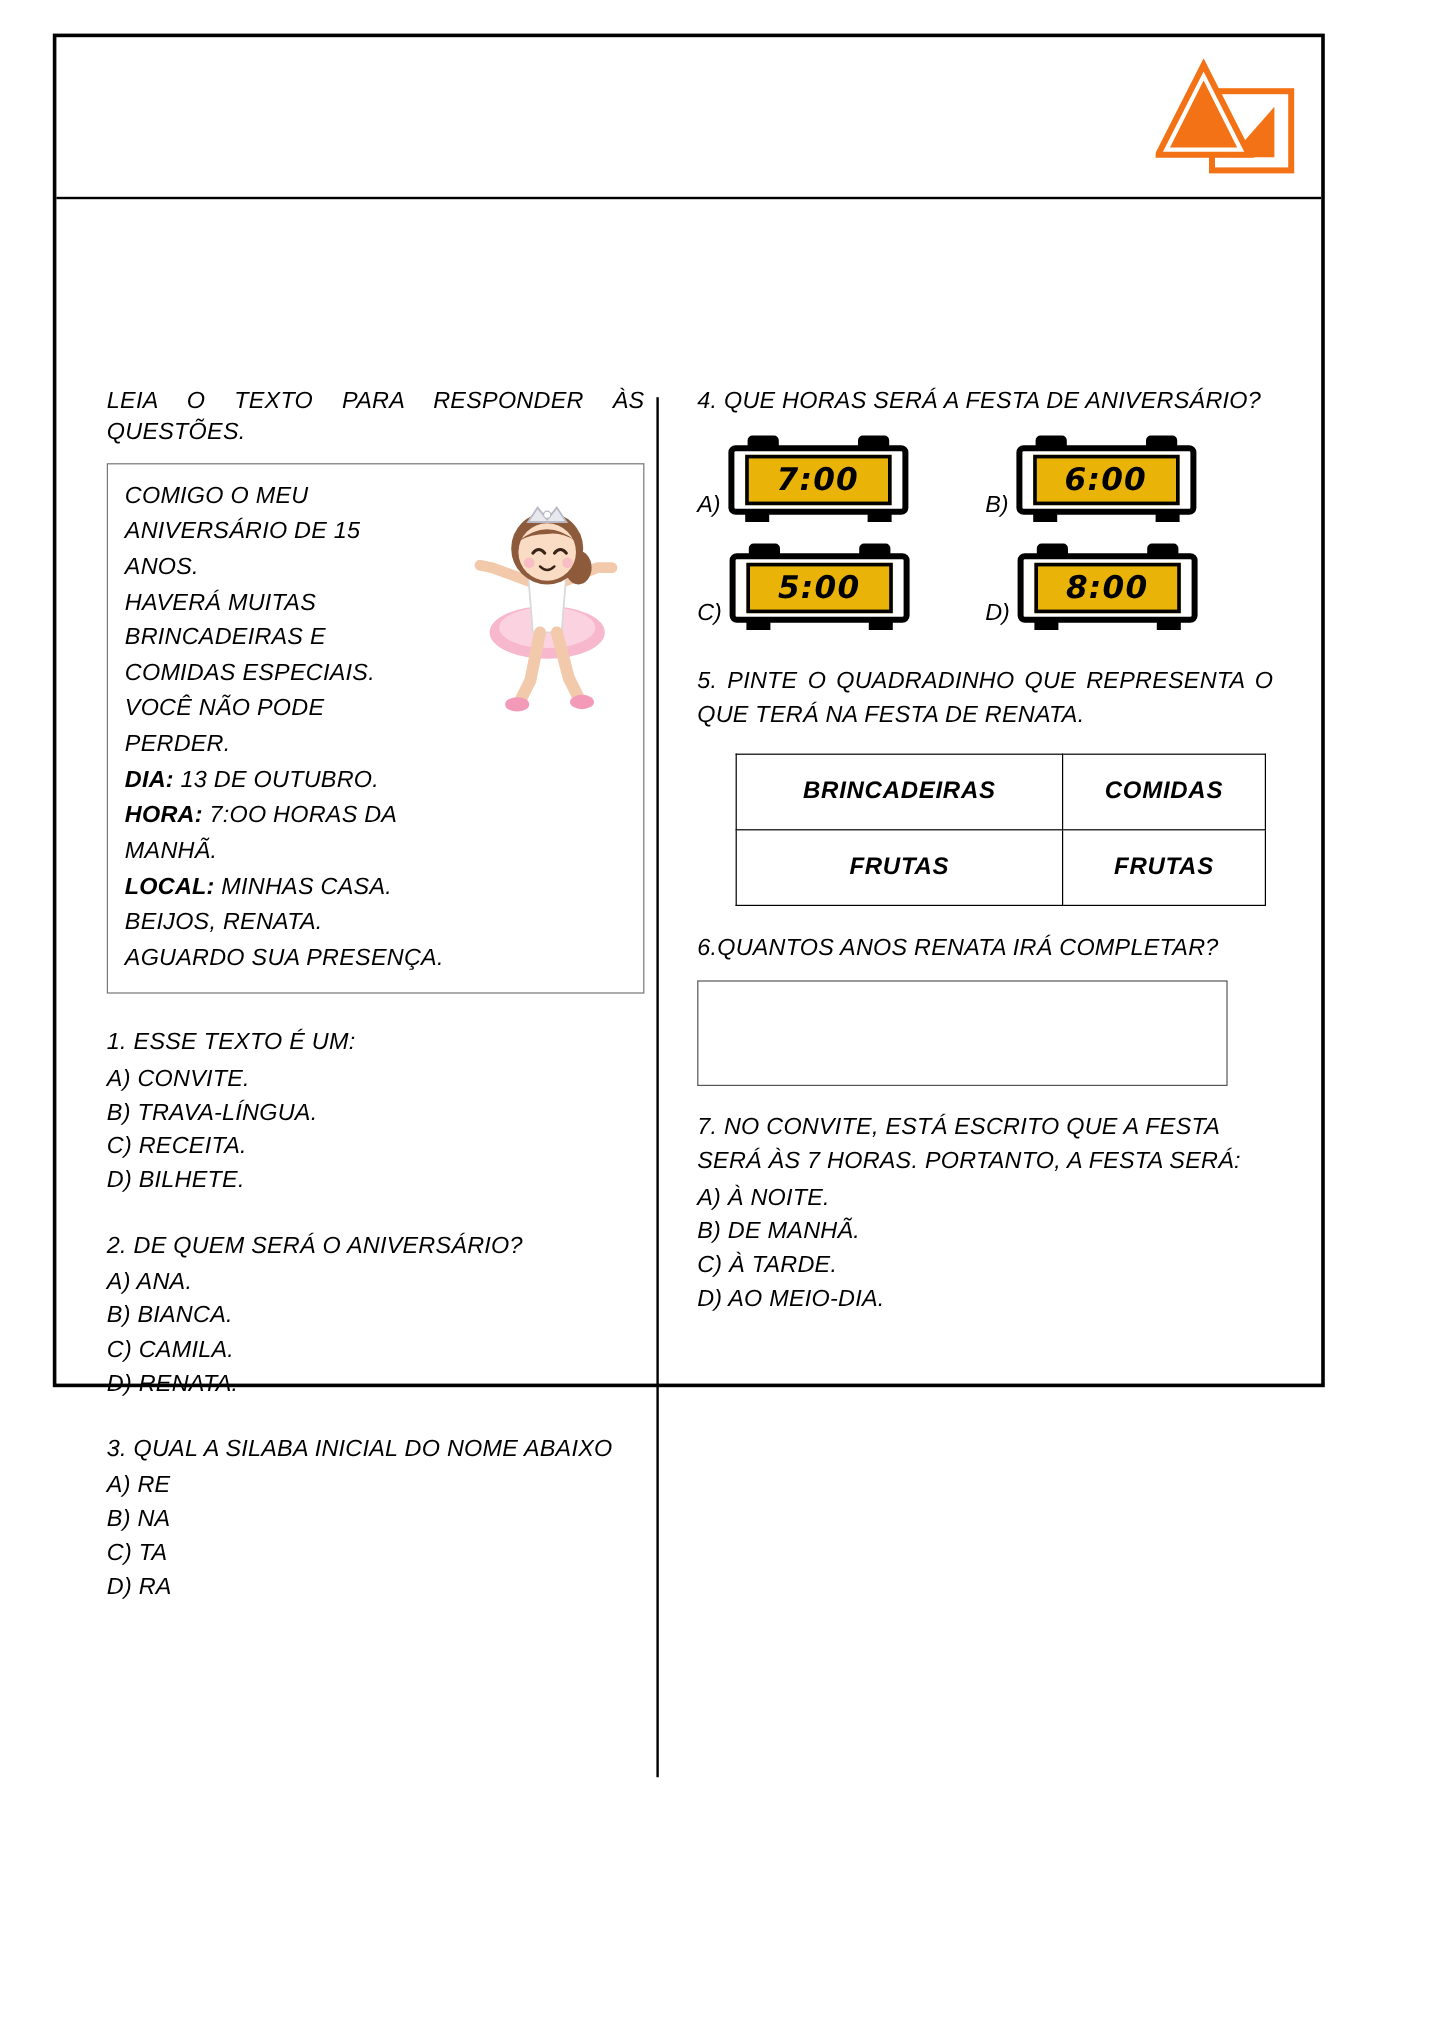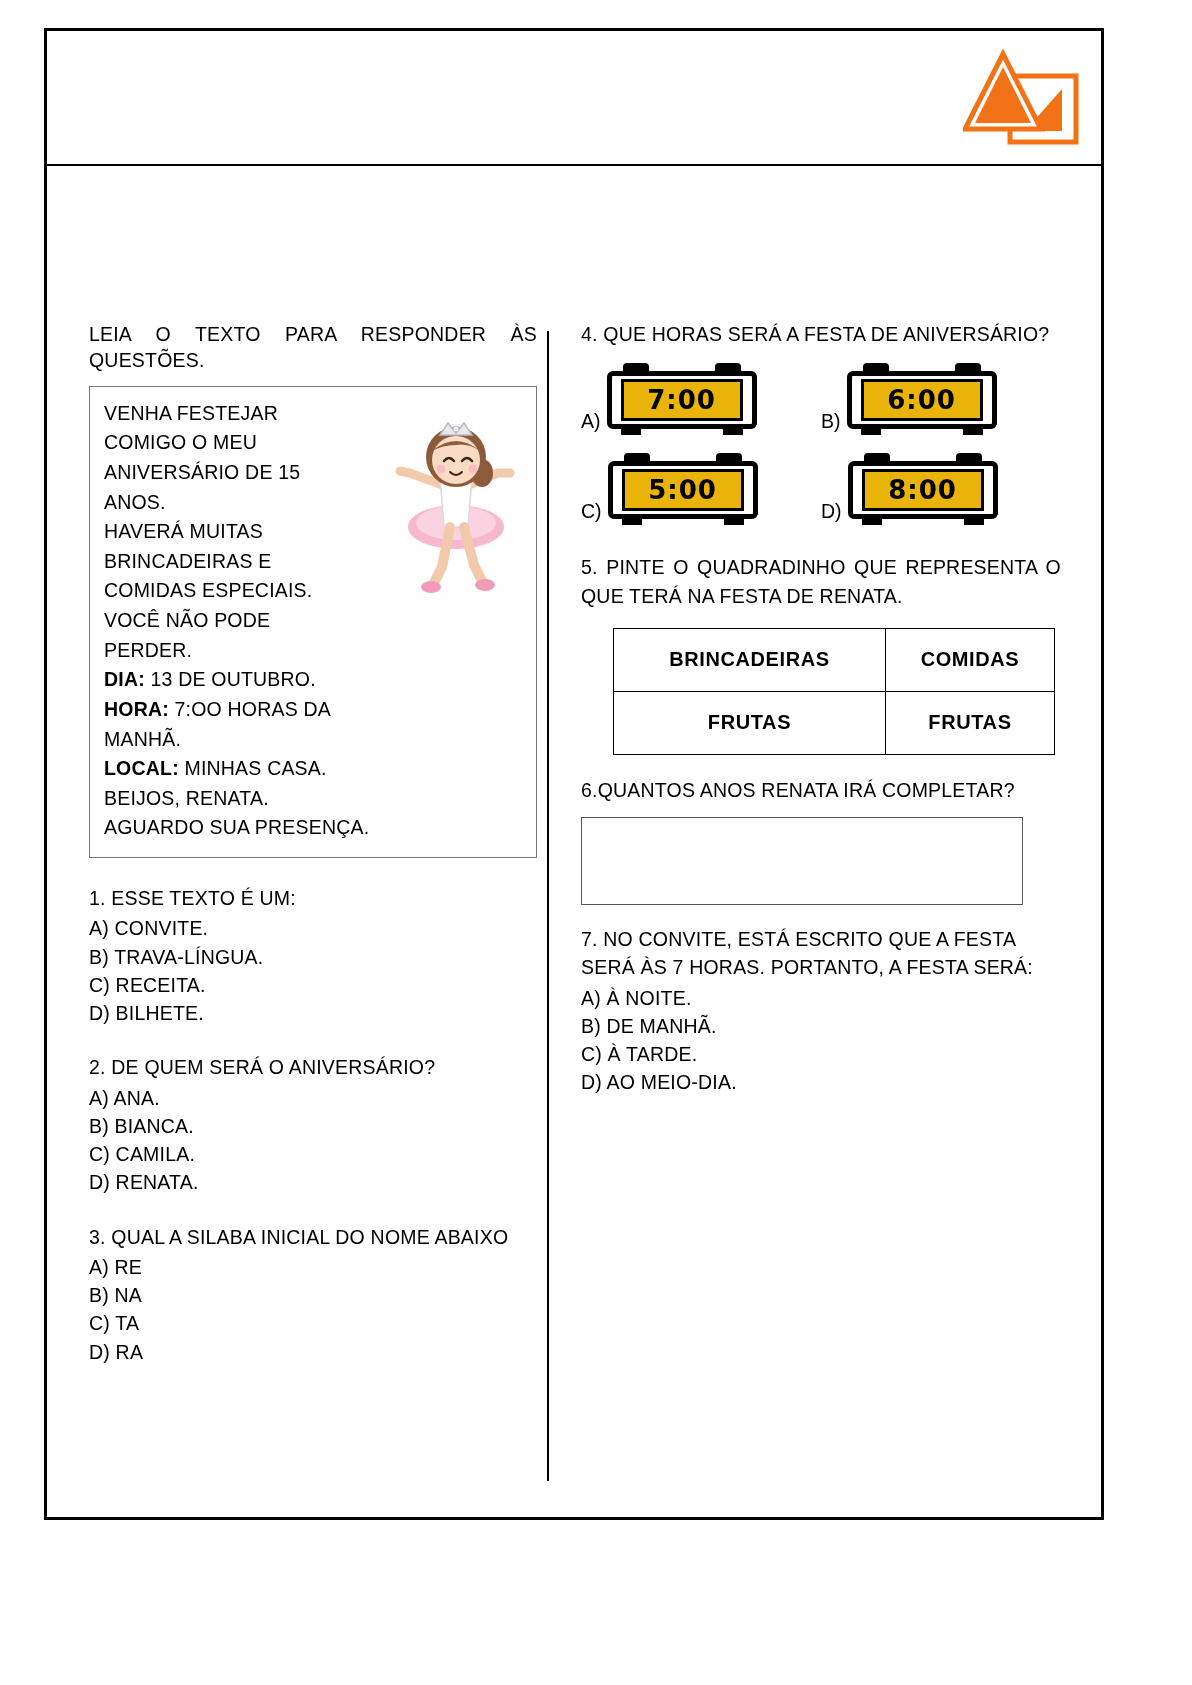--- a/index.html
+++ b/index.html
@@ -12,24 +12,25 @@
     height: 1685px;
     font-family: "Liberation Sans", sans-serif;
     color: #000;
     position: relative;
   }
   .page {
     position: absolute;
     left: 44px;
     top: 28px;
     width: 1060px;
-    height: 1492px;
+    height: 1128px;
     border: 3px solid #000;
     box-sizing: border-box;
     background: #fff;
+    font-style: italic;
   }
   .header {
     height: 135px;
     border-bottom: 2px solid #000;
     position: relative;
     box-sizing: border-box;
   }
   .logo {
     position: absolute;
     right: 18px;
@@ -241,21 +242,20 @@
 
   <div class="body-area">
     <div class="columns">
 
       <div class="col-left">
 
         <p class="instr">LEIA O TEXTO PARA RESPONDER ÀS QUESTÕES.</p>
 
         <div class="invite-box">
           <div class="invite-text">
-            <div>VENHA FESTEJAR</div>
             <div>COMIGO O MEU</div>
             <div>ANIVERSÁRIO DE 15</div>
             <div>ANOS.</div>
             <div>HAVERÁ MUITAS</div>
             <div>BRINCADEIRAS E</div>
             <div>COMIDAS ESPECIAIS.</div>
             <div>VOCÊ NÃO PODE</div>
             <div>PERDER.</div>
             <div><span class="lbl">DIA:</span><span> 13 DE OUTUBRO.</span></div>
             <div><span class="lbl">HORA:</span><span> 7:OO HORAS DA MANHÃ.</span></div>

